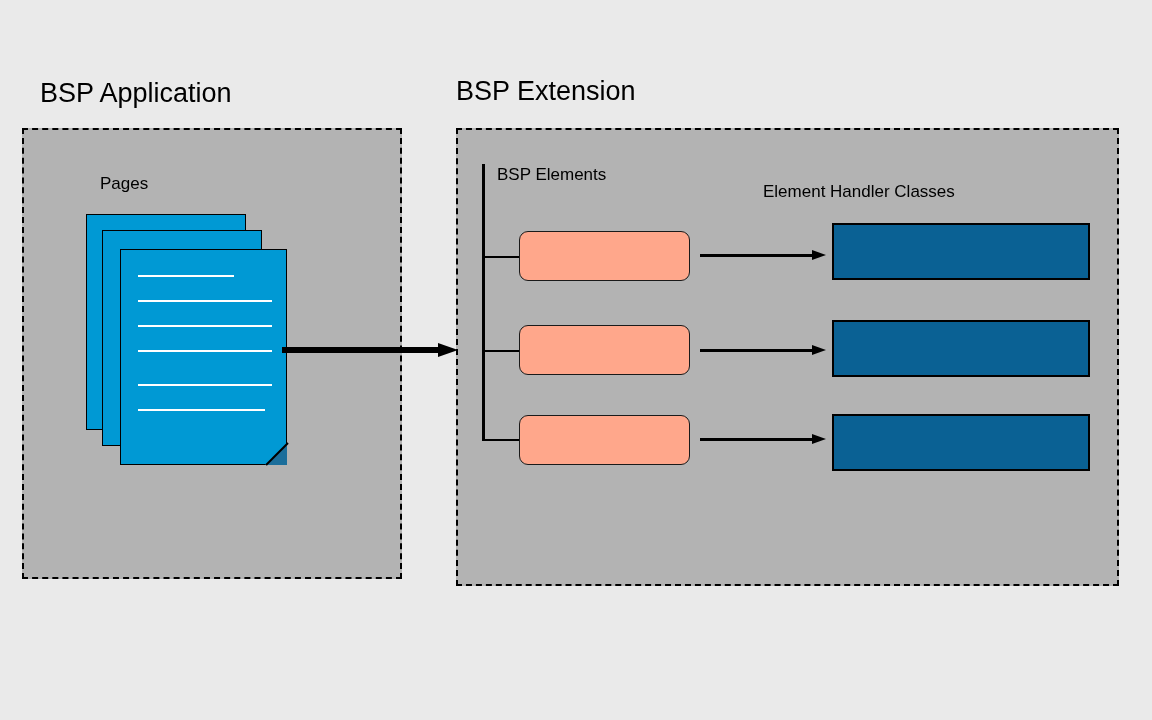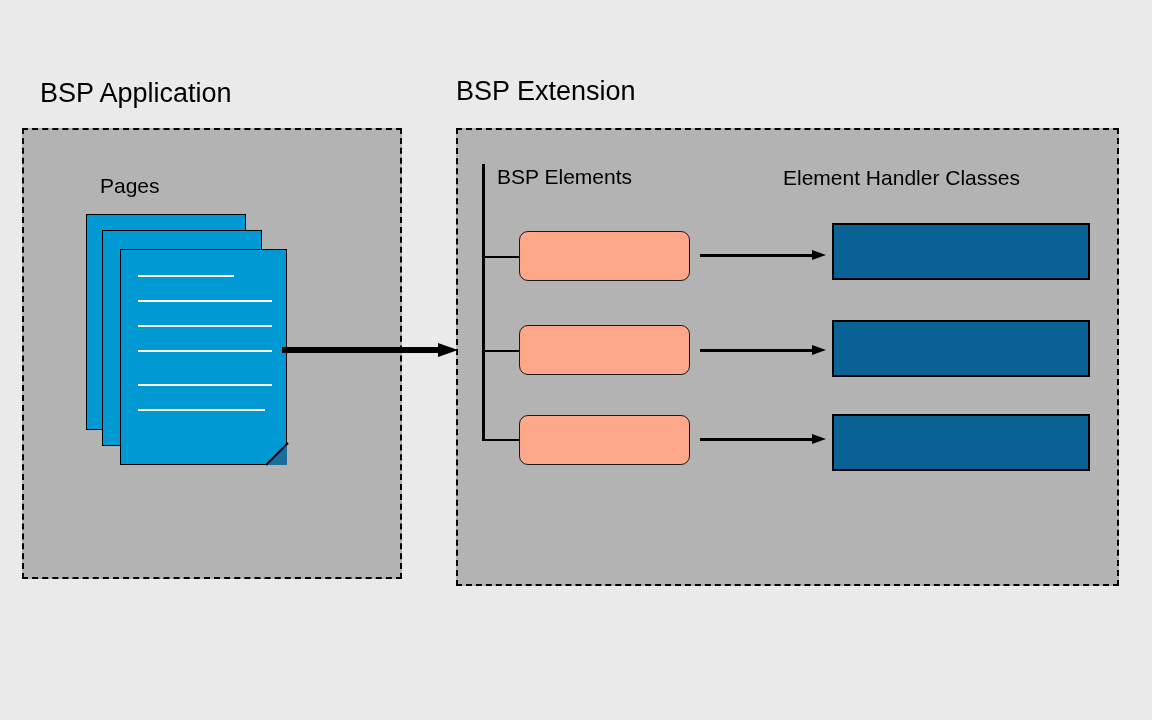--- a/index.html
+++ b/index.html
@@ -35,26 +35,26 @@
     background: #B3B3B3;
     border: 2px dashed #000000;
     box-sizing: border-box;
   }
   #panel-app { left: 22px;  top: 128px; width: 380px; height: 451px; }
   #panel-ext { left: 456px; top: 128px; width: 663px; height: 458px; }
 
   .section-label {
     position: absolute;
     color: #000000;
-    font-size: 21px;
+    font-size: 17px;
     white-space: nowrap;
   }
   #label-pages     { left: 100px; top: 174px; }
   #label-elements  { left: 497px; top: 165px; }
-  #label-handlers  { left: 763px; top: 166px; margin-left: 20px; }
+  #label-handlers  { left: 763px; top: 182px; }
 
   
   #page-stack { position: absolute; left: 86px; top: 214px; width: 215px; height: 252px; }
   .sheet {
     position: absolute;
     background: #0099D4;
     border: 1.5px solid #000000;
     box-sizing: border-box;
   }
   .sheet-back  { left: 0px;  top: 0px;  width: 160px; height: 216px; }

